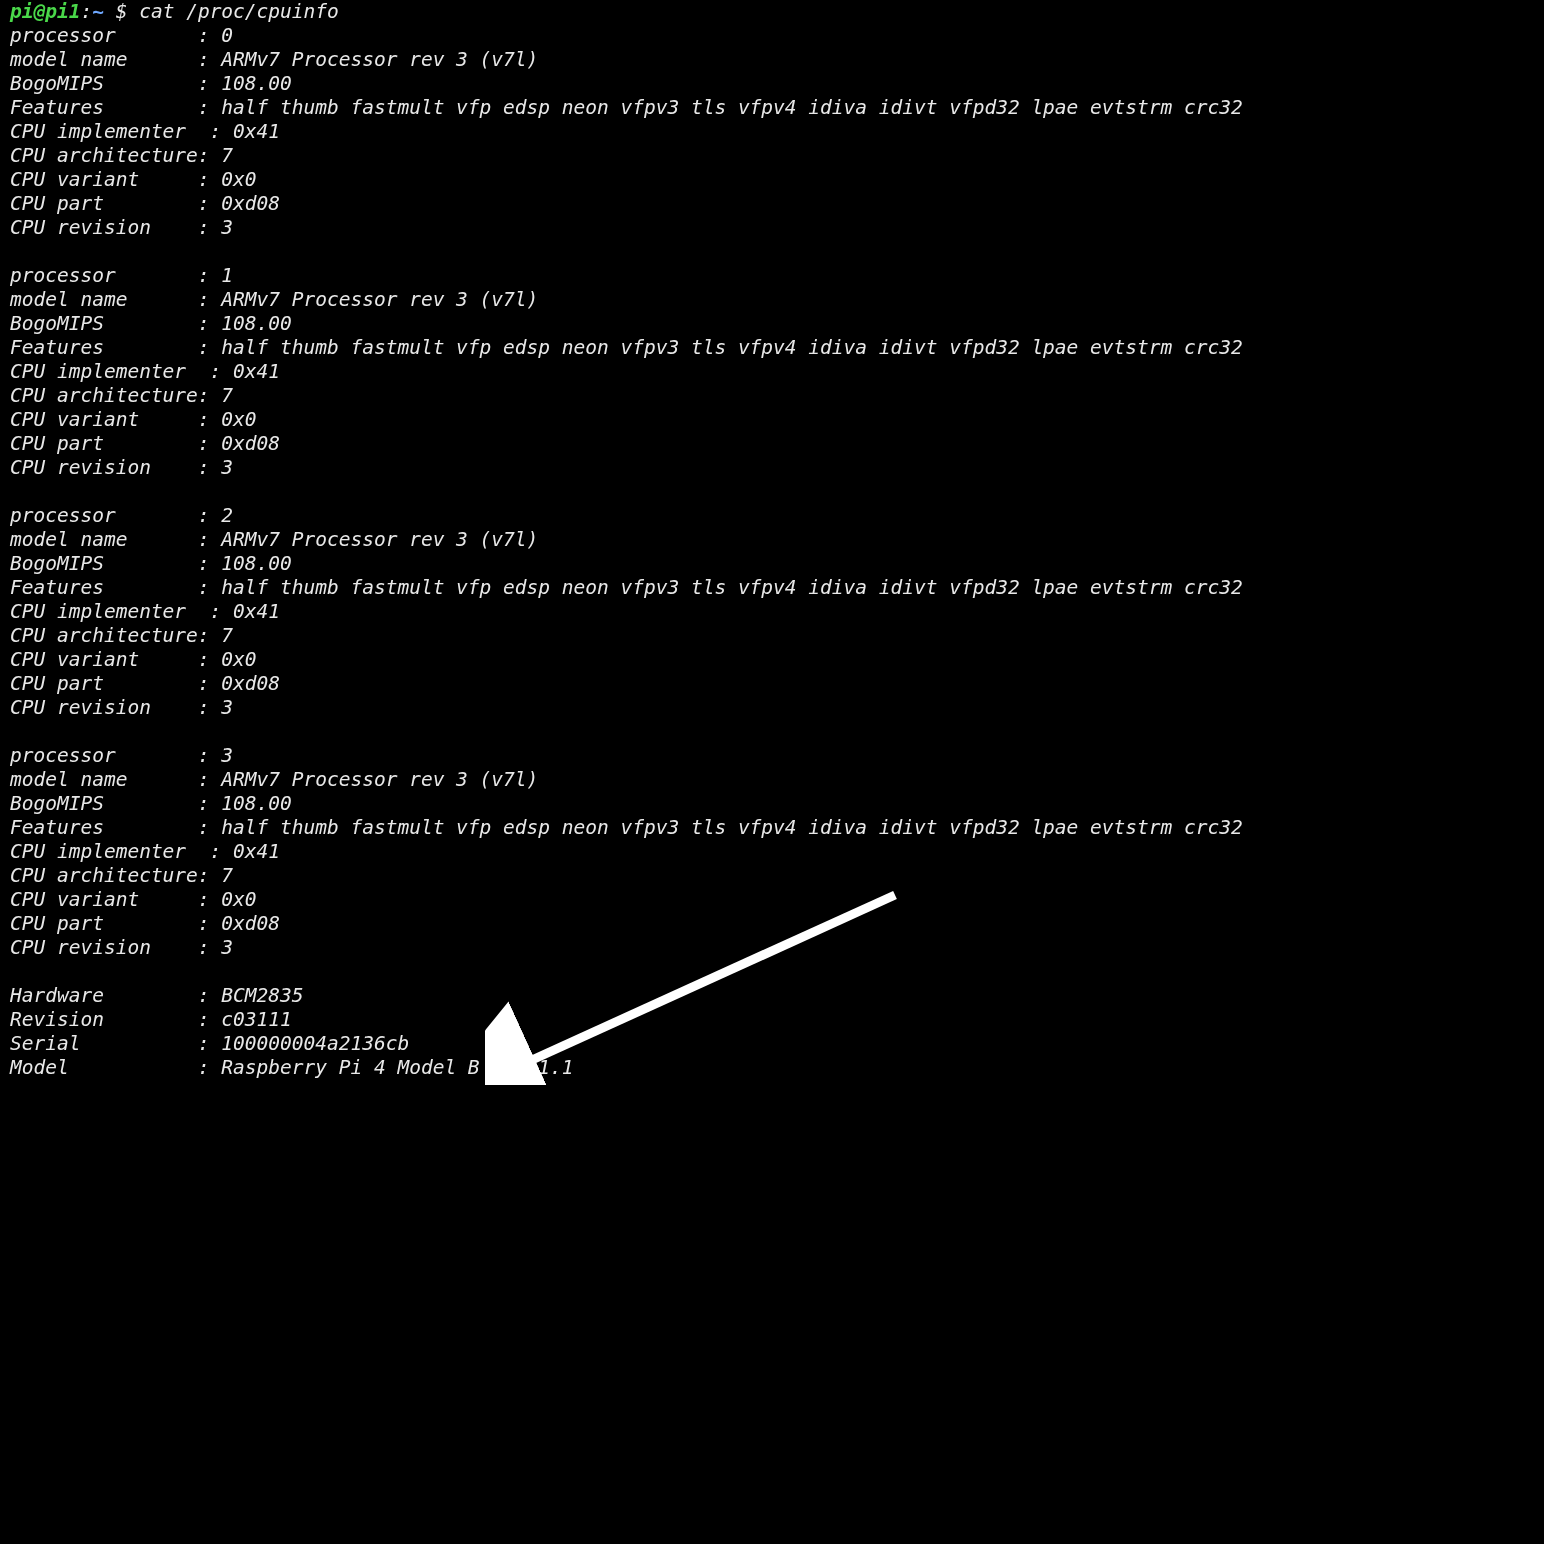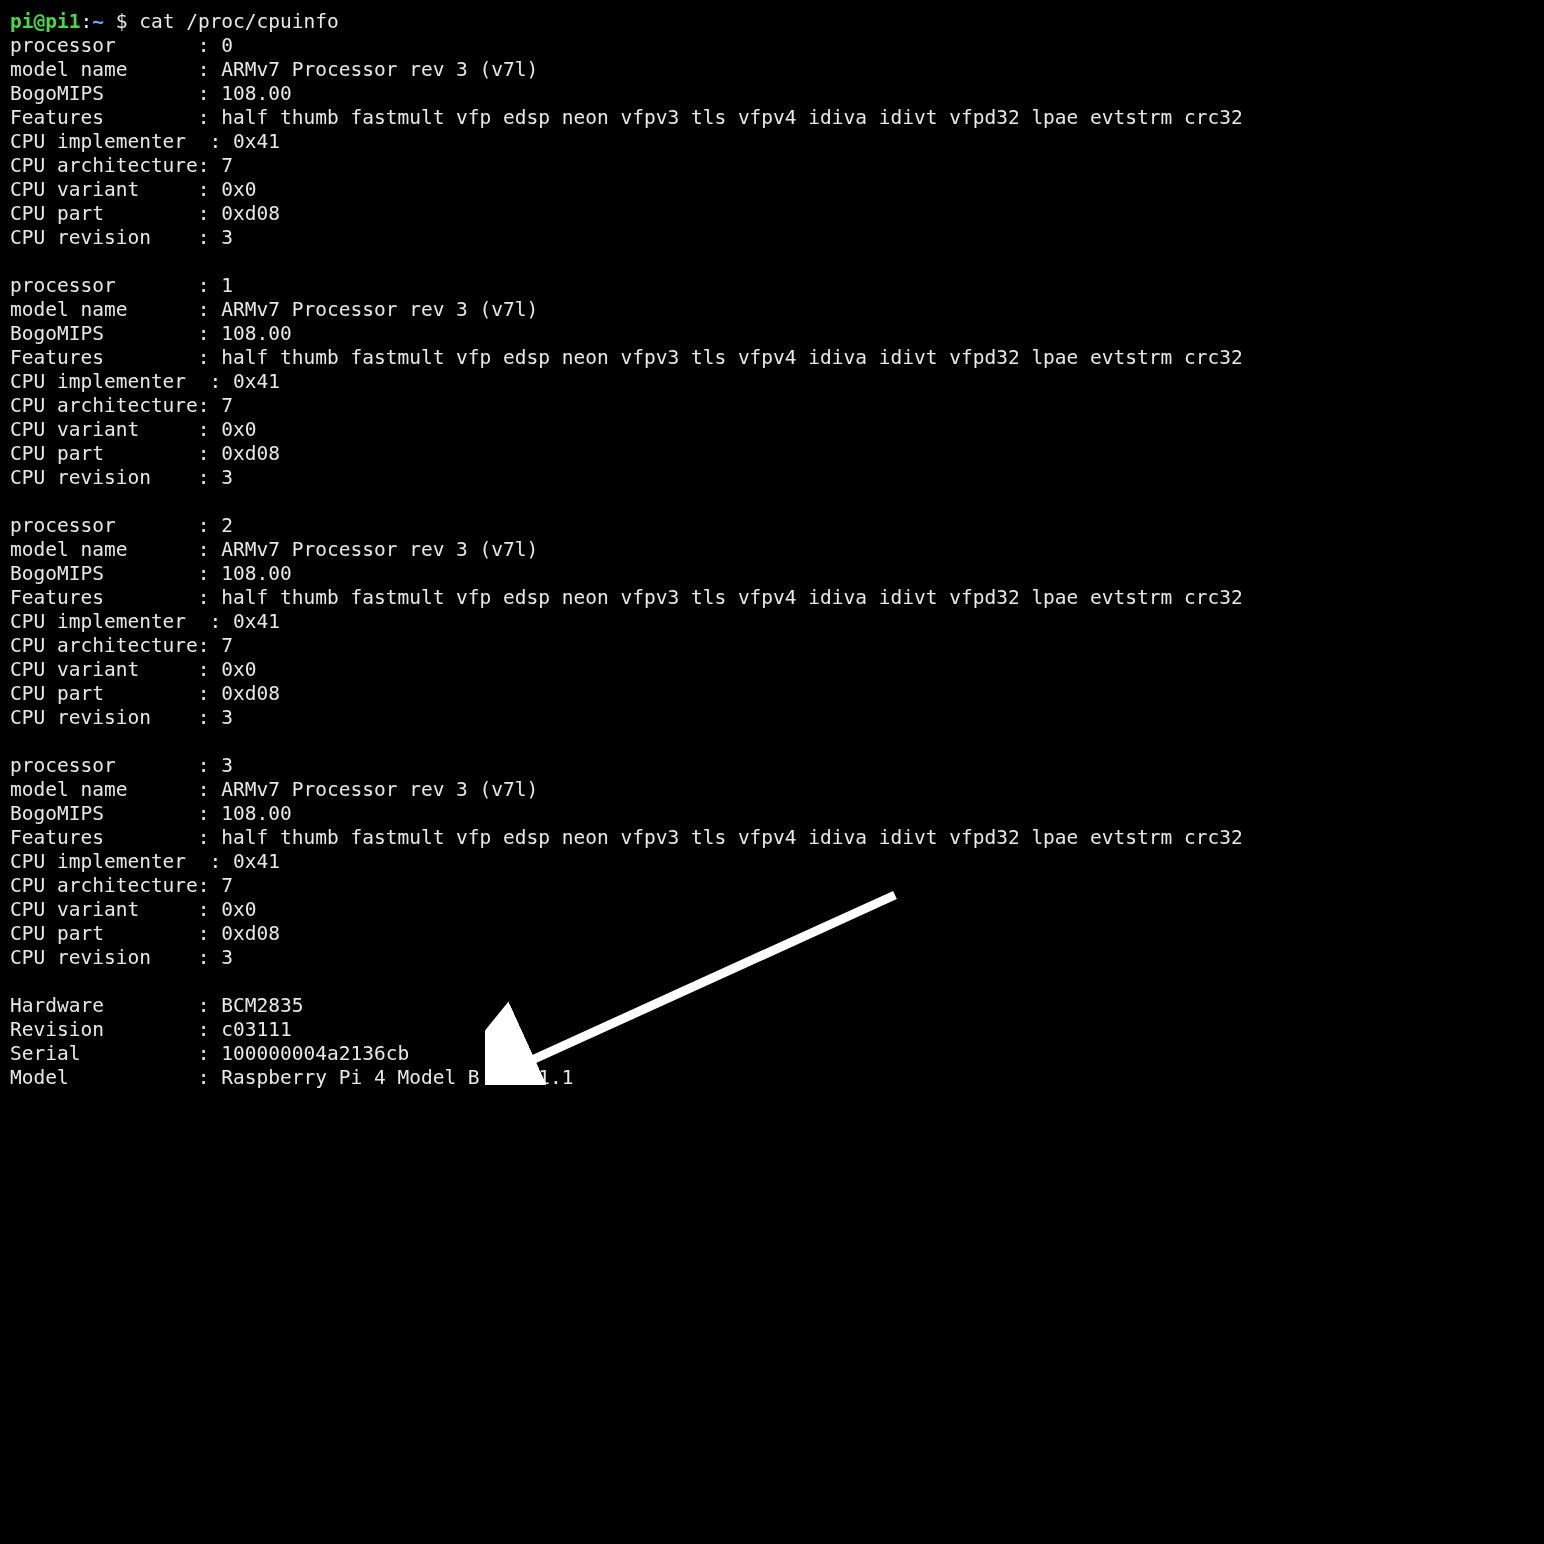--- a/index.html
+++ b/index.html
@@ -8,22 +8,23 @@
     background: #000;
     color: #e8e8e8;
     font-family: "Menlo", "Consolas", "DejaVu Sans Mono", monospace;
     font-size: 19.5px;
     line-height: 24px;
     width: 1544px;
     height: 1544px;
     overflow: hidden;
   }
   .terminal {
-    padding: 10px 10px;
+    padding: 0 10px;
     white-space: pre;
+    font-style: italic;
   }
   .prompt-user { color: #4ad84a; font-weight: bold; }
   .prompt-sep  { color: #4ad84a; font-weight: bold; }
   .prompt-host { color: #4ad84a; font-weight: bold; }
   .prompt-colon{ color: #e8e8e8; }
   .prompt-path { color: #6fa8ff; font-weight: bold; }
   .prompt-dollar{ color: #e8e8e8; }
   .cmd { color: #e8e8e8; }
   .line { color: #e8e8e8; }
   .arrow {

